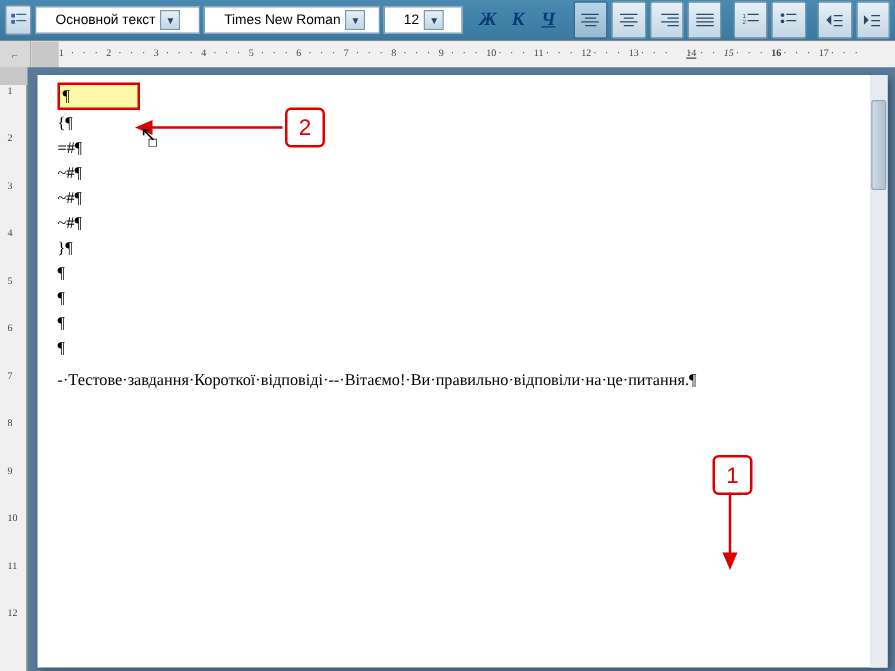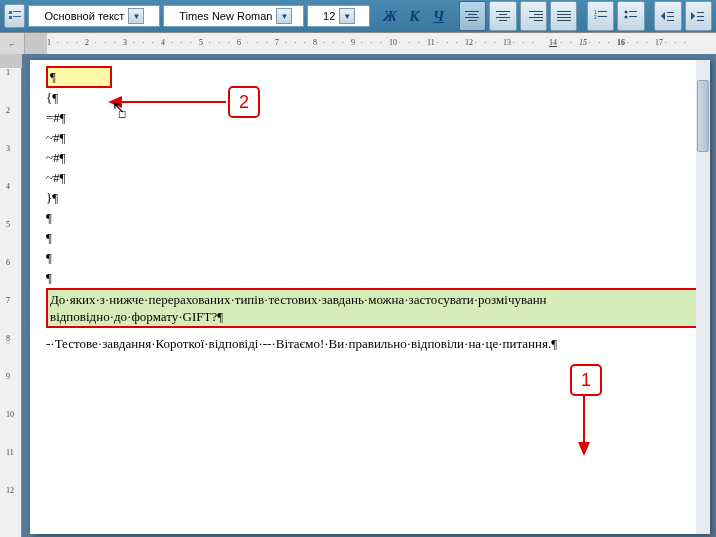--- a/index.html
+++ b/index.html
@@ -227,24 +227,20 @@
               <div class="ln">=#¶</div>
               <div class="ln">~#¶</div>
               <div class="ln">~#¶</div>
               <div class="ln">~#¶</div>
               <div class="ln">}¶</div>
               <div class="ln">¶</div>
               <div class="ln">¶</div>
               <div class="ln">¶</div>
             </div>
         <div class="ln">¶</div>
-        <div class="hl-green">
-          <span>До·яких·з·нижче·перерахованих·типів·тестових·завдань·можна·застосувати·розмічуванн</span><br>
-          <span>відповідно·до·формату·GIFT?¶</span>
-        </div>
         <div class="ln" style="margin-top:6px">-·Тестове·завдання·Короткої·відповіді·--·Вітаємо!·Ви·правильно·відповіли·на·це·питання.¶</div>
       </div>
 
       <div class="callout" style="left:198px;top:26px">2</div>
       <svg class="arrow-red" style="left:78px;top:34px" width="120" height="16">
         <line x1="118" y1="8" x2="12" y2="8" stroke="#d00" stroke-width="2"></line>
         <path d="M0 8 L14 2 L14 14 Z" fill="#d00"></path>
       </svg>
       <span class="cursor" style="left:82px;top:38px">↖<span style="position:absolute;left:6px;top:10px;font-size:10px">◻</span></span>
 

